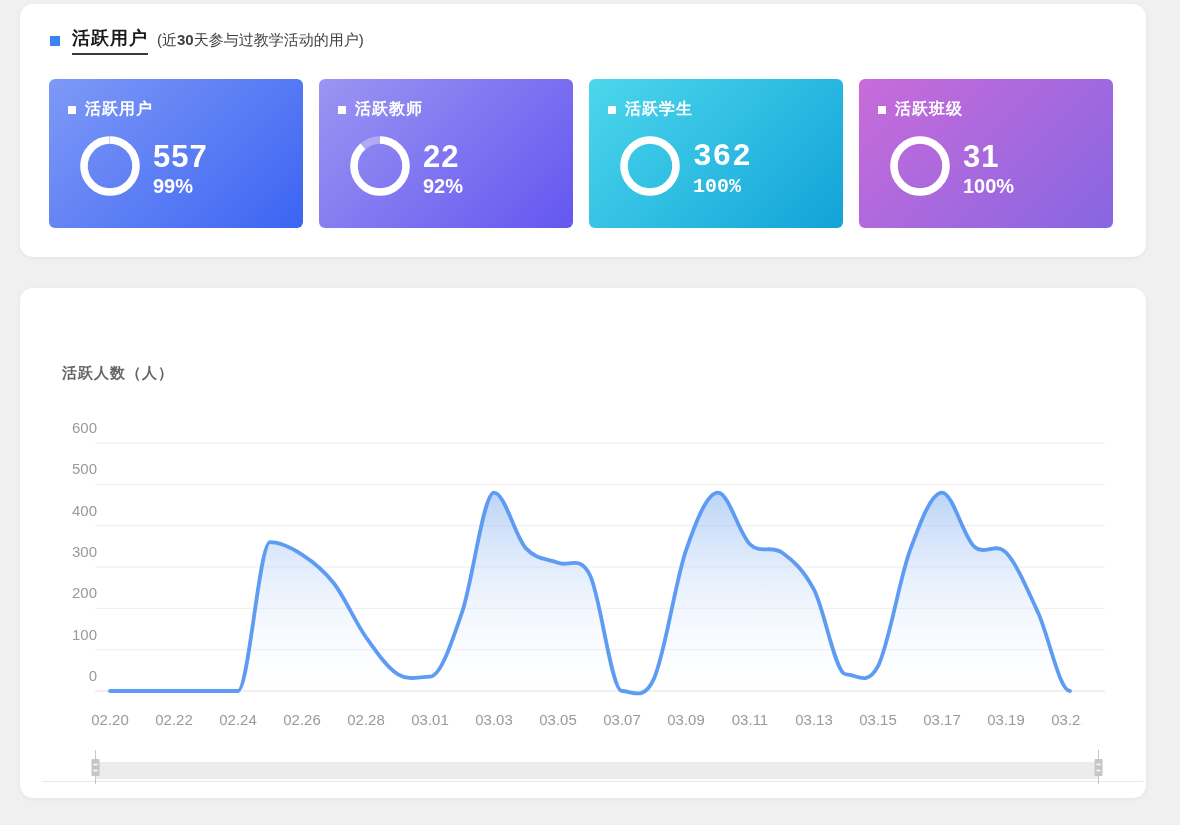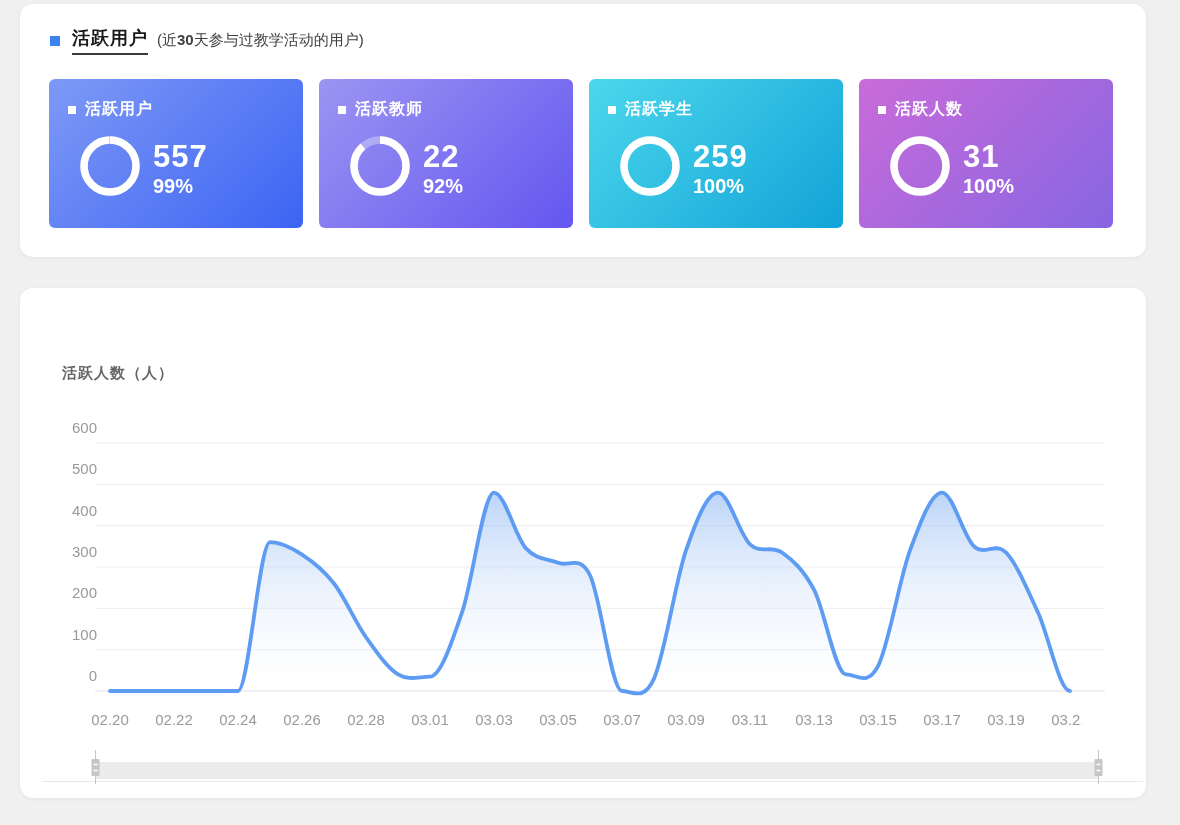--- a/index.html
+++ b/index.html
@@ -77,39 +77,39 @@
       <div class="donut-wrap">
         <svg viewBox="0 0 62 62" width="62" height="62">
           <circle class="donut-track" cx="31" cy="31" r="26" fill="none" stroke="rgba(255,255,255,0.32)" stroke-width="7.5"></circle>
           <circle class="donut-progress" cx="31" cy="31" r="26" fill="none" stroke="#fff" stroke-width="7.5" transform="rotate(-90 31 31)" stroke-dasharray="143.75927982826894 163.36281798666926"></circle>
         </svg>
       </div>
       <div class="card-num">22</div>
       <div class="card-pct">92%</div>
     </div>
 
-    <div class="stat-card" style="background: linear-gradient(135deg, rgb(76, 215, 236), rgb(18, 163, 216));">
+    <div class="stat-card" style="background: linear-gradient(135deg, rgb(76, 215, 236), rgb(18, 163, 216)); font-family: Liberation Mono, monospace;">
       <div class="card-head">
         <span class="card-bullet"></span>
         <span class="card-title">活跃学生</span>
       </div>
       <div class="donut-wrap">
         <svg viewBox="0 0 62 62" width="62" height="62">
           <circle class="donut-track" cx="31" cy="31" r="26" fill="none" stroke="rgba(255,255,255,0.32)" stroke-width="7.5"></circle>
           <circle class="donut-progress" cx="31" cy="31" r="26" fill="none" stroke="#fff" stroke-width="7.5" transform="rotate(-90 31 31)" stroke-dasharray="163.36281798666926 163.36281798666926"></circle>
         </svg>
       </div>
-      <div class="card-num">259</div>
+      <div class="card-num">362</div>
       <div class="card-pct">100%</div>
     </div>
 
     <div class="stat-card" style="background: linear-gradient(135deg, rgb(201, 107, 217), rgb(135, 102, 226));">
       <div class="card-head">
         <span class="card-bullet"></span>
-        <span class="card-title">活跃人数</span>
+        <span class="card-title">活跃班级</span>
       </div>
       <div class="donut-wrap">
         <svg viewBox="0 0 62 62" width="62" height="62">
           <circle class="donut-track" cx="31" cy="31" r="26" fill="none" stroke="rgba(255,255,255,0.32)" stroke-width="7.5"></circle>
           <circle class="donut-progress" cx="31" cy="31" r="26" fill="none" stroke="#fff" stroke-width="7.5" transform="rotate(-90 31 31)" stroke-dasharray="163.36281798666926 163.36281798666926"></circle>
         </svg>
       </div>
       <div class="card-num">31</div>
       <div class="card-pct">100%</div>
     </div>

